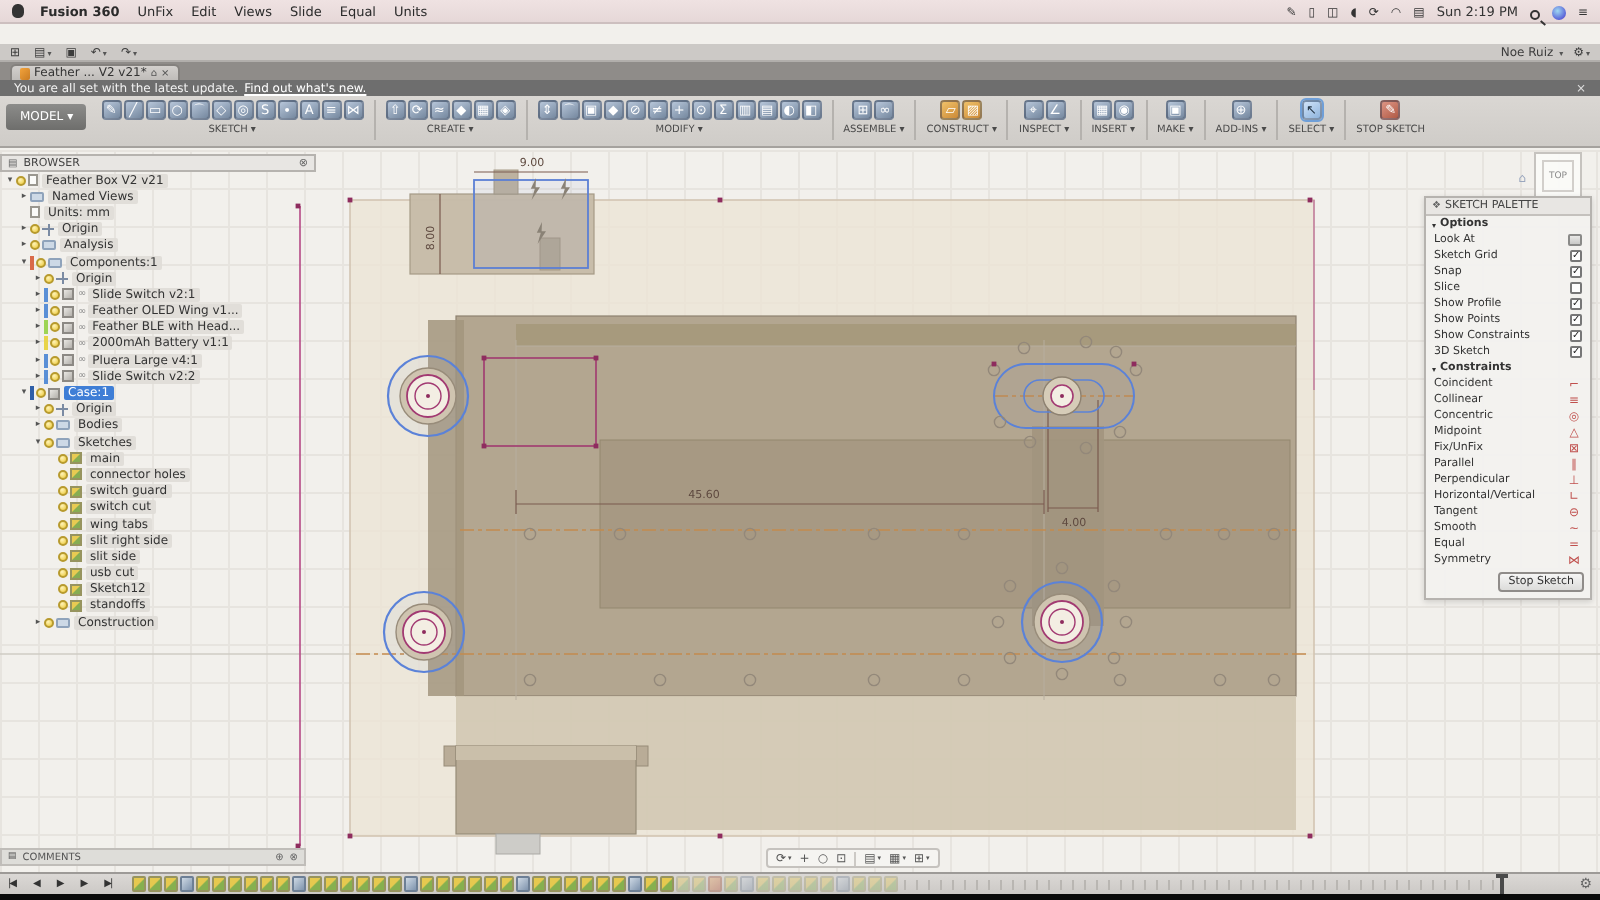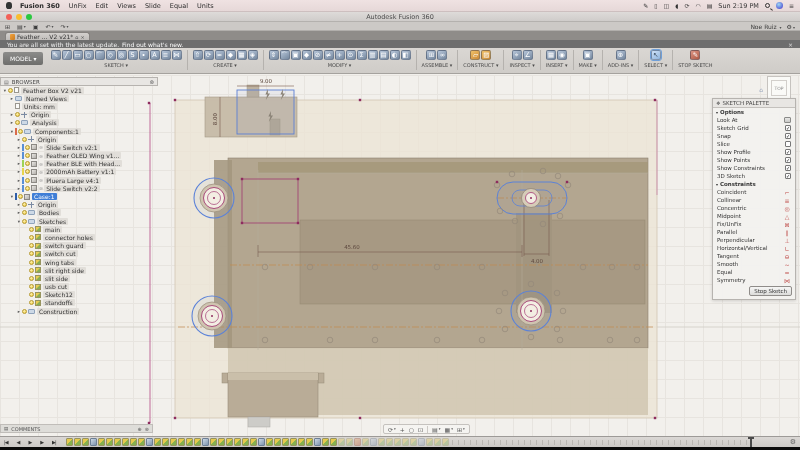--- a/index.html
+++ b/index.html
@@ -6,21 +6,21 @@
   *{box-sizing:border-box;}
   .screen{position:relative;width:800px;height:450px;overflow:hidden;
     font-family:"DejaVu Sans","Liberation Sans",sans-serif;background:#f2f0ec;}
 
   
   .menubar{position:absolute;top:0;left:0;right:0;height:12px;background:linear-gradient(#efe2e2,#e6d8d8);
     display:flex;align-items:center;padding:0 6px;font-size:6.5px;color:#2b2b2b;border-bottom:1px solid #cdbfbf;}
   .apple{width:6px;height:7px;background:#333;border-radius:45% 45% 40% 40%;margin-right:8px;}
   .mb-item{margin-right:9px;white-space:nowrap;}
   .mb-item.bold{font-weight:bold;}
-  .mb-right{margin-left:auto;display:flex;align-items:center;gap:6px;font-size:6px;color:#333;}
+  .mb-right{margin-left:auto;display:flex;align-items:flex-end;gap:6px;font-size:6px;color:#333;}
   .st-icn{font-size:6px;line-height:6px;}
   .clock{font-size:6.5px;white-space:nowrap;}
   .mag{position:relative;width:5px;height:5px;border:1px solid #333;border-radius:50%;}
   .mag::after{content:"";position:absolute;width:3px;height:1px;background:#333;left:4px;top:5px;transform:rotate(40deg);}
   .siri{width:7px;height:7px;border-radius:50%;background:radial-gradient(circle at 40% 35%,#9fd8f2,#5a63d8 70%,#b84ab0);}
 
   
   .titlebar{position:absolute;top:12px;left:0;right:0;height:10px;background:linear-gradient(#dedbd9,#cfccca);
     border-bottom:1px solid #b4b1ae;display:flex;align-items:center;padding:0 6px;}
   .tl{width:6px;height:6px;border-radius:50%;margin-right:4px;}
@@ -173,26 +173,20 @@
           <span class="st-icn">◠</span>
           <span class="st-icn">▤</span>
         </span>
       <span class="clock">Sun 2:19 PM</span>
       <span class="mag"></span>
       <span class="siri"></span>
       <span class="st-icn">≡</span>
     </span>
   </div>
 
-  <div class="titlebar">
-    <span class="tl r"></span>
-    <span class="tl y"></span>
-    <span class="tl g"></span>
-    <span class="win-title">Autodesk Fusion 360</span>
-  </div>
 
   <div class="quickbar">
     <span id="qb-icons" style="display:flex">
         <span class="qb-icn">⊞</span>
         <span class="qb-icn">▤<span class="qb-caret">▾</span></span>
         <span class="qb-icn">▣</span>
         <span class="qb-icn">↶<span class="qb-caret">▾</span></span>
         <span class="qb-icn">↷<span class="qb-caret">▾</span></span>
       </span>
     <span class="qb-right">

